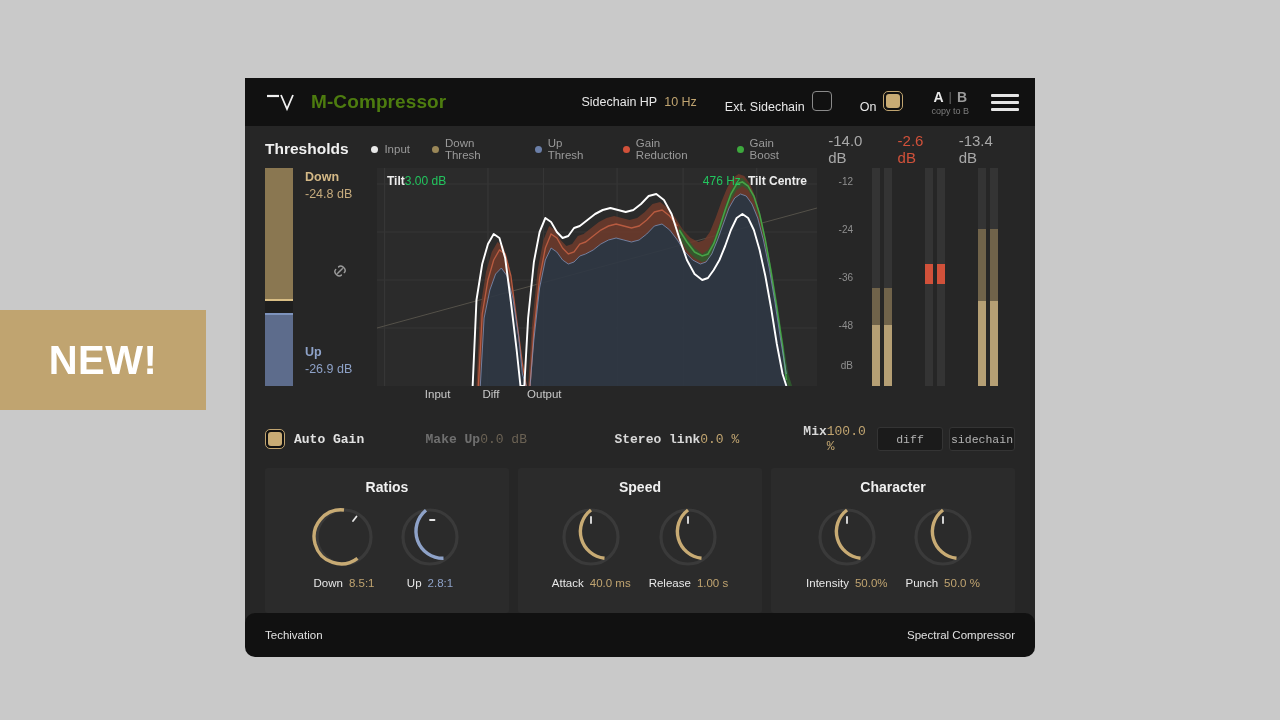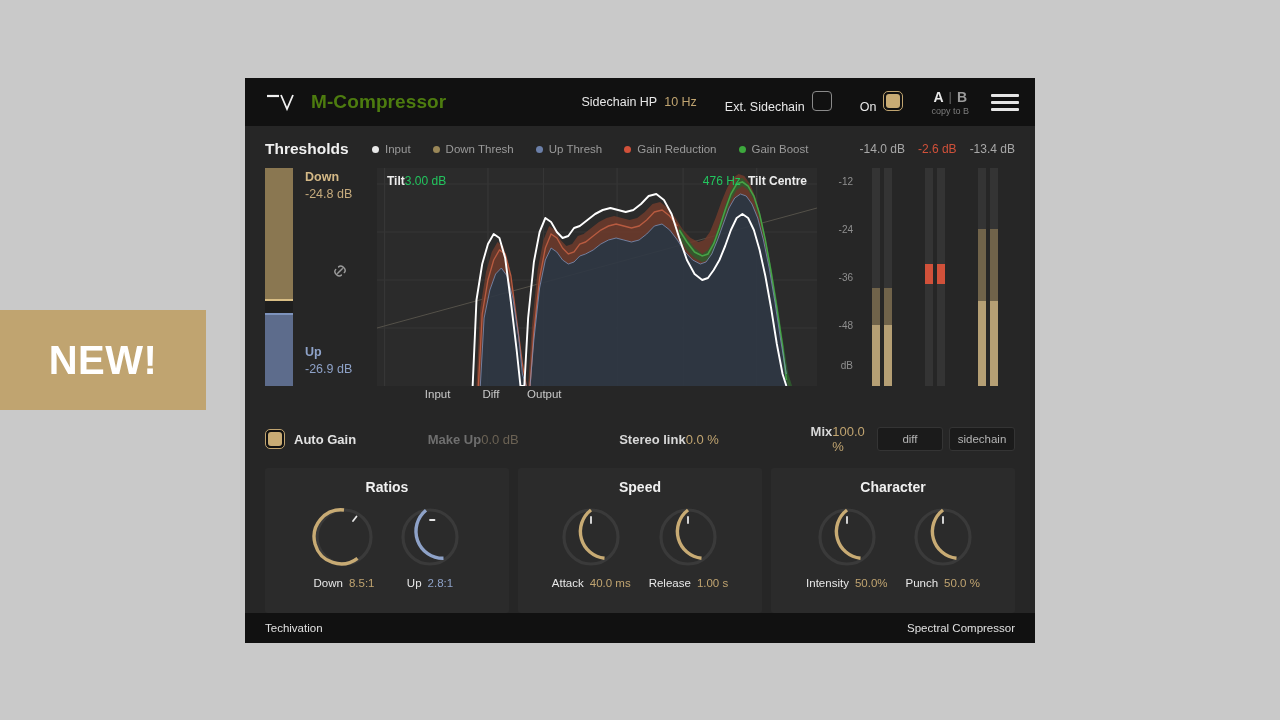--- a/index.html
+++ b/index.html
@@ -62,21 +62,21 @@
   
   .body { flex: 1; padding: 10px 20px 0 20px; display: flex; flex-direction: column; }
 
   
   .legend-row { display: flex; align-items: center; height: 26px; flex-shrink: 0; }
   .legend-title { color: #f0f0f0; font-size: 15.5px; font-weight: bold; width: 107px; }
   .legend-item { display: flex; align-items: center; gap: 6px; margin-right: 22px; }
   .legend-dot { width: 7px; height: 7px; border-radius: 50%; }
   .legend-text { color: #9a9a9a; font-size: 11.5px; }
   .legend-vals { margin-left: auto; display: flex; gap: 13px; }
-  .legend-val { font-size: 12px; color: #a8a8a8; }
+  .legend-val { font-size: 15px; color: #a8a8a8; }
   .legend-val.red { color: #d1513a; }
 
   
   .graph-row { display: flex; height: 218px; margin-top: 6px; }
 
   
   .thresholds { width: 112px; position: relative; display: flex; }
   .thr-sliders { width: 28px; position: relative; height: 100%; background: #1e1e1e; }
   .thr-down {
     position: absolute; left: 0; right: 0; top: 0; height: 133px;
@@ -121,21 +121,21 @@
   
   .freq-row { height: 24px; display: flex; margin-top: 2px; }
   .freq-spacer { width: 112px; }
   .freq-axis { flex: 1; position: relative; margin-right: 4px; }
   .freq-axis span { position: absolute; top: 3px; font-size: 10px; color: #8f8f8f; }
   .meter-names { width: 160px; display: flex; justify-content: space-around; }
   .meter-names span { font-size: 11.5px; color: #c9c9c9; width: 42px; text-align: center; }
   .db-spacer { width: 34px; }
 
   
-  .ctrl-row { display: flex; align-items: center; height: 34px; margin-top: 10px; flex-shrink: 0; }
+  .ctrl-row { display: flex; align-items: center; height: 34px; margin-top: 10px; flex-shrink: 0; font-family: Liberation Mono, monospace; }
   .ctrl-item { display: flex; align-items: baseline; }
   .ctrl-lbl { color: #d8d8d8; font-size: 13px; font-weight: bold; }
   .ctrl-lbl.dim { color: #6f6f6f; }
   .ctrl-val { color: #c0a470; font-size: 13px; }
   .ctrl-val.dim { color: #6b6254; }
   .autogain { display: flex; align-items: center; gap: 9px; width: 170px; }
   .autogain .lbl { color: #e2e2e2; font-size: 13px; font-weight: bold; }
   .mini-btns { margin-left: auto; display: flex; gap: 6px; }
   .mini-btn {
     width: 66px; height: 24px; background: #1b1b1b; border: 1px solid #343434;
@@ -153,22 +153,22 @@
   .knob-row { display: flex; gap: 18px; margin-top: 8px; }
   .knob-cell { display: flex; flex-direction: column; align-items: center; }
   .knob { width: 68px; height: 68px; }
   .knob-cap { margin-top: 6px; display: flex; align-items: baseline; gap: 6px; }
   .knob-name { color: #e8e8e8; font-size: 11.5px; }
   .knob-val { font-size: 11.5px; color: #c0a470; }
   .knob-val.blue { color: #8ea2c8; }
 
   
   .footer {
-    height: 30px; background: #111111; display: flex; align-items: center;
-    padding: 12px 20px; flex-shrink: 0;
+    height: 44px; background: #111111; display: flex; align-items: center;
+    padding: 12px 20px; flex-shrink: 0; border-radius: 10px;
   }
   .footer span { font-size: 11.5px; color: #e0e0e0; }
   .footer .right { margin-left: auto; }
 </style>
 </head>
 <body>
 
 <div class="new-banner">
   <span>NEW!</span>
 </div>

